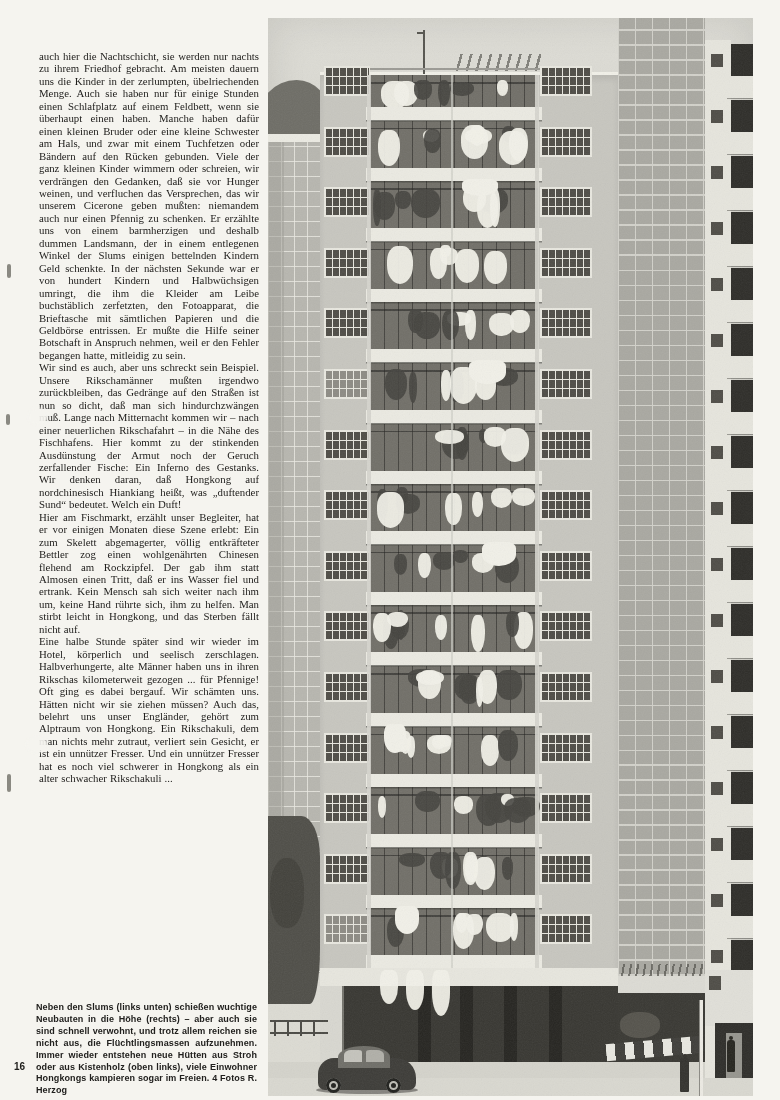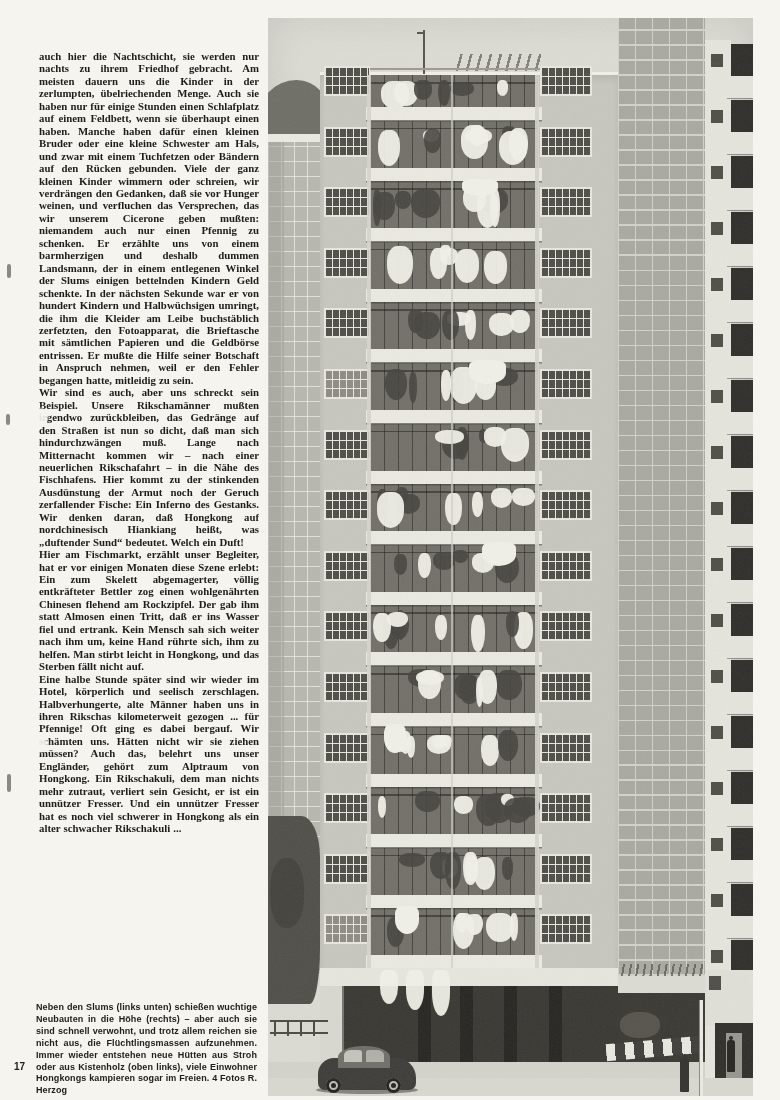--- a/index.html
+++ b/index.html
@@ -7,21 +7,21 @@
   .page{
     position:relative; width:780px; height:1100px;
     background:#f5f4ef; overflow:hidden;
     font-family:"Liberation Serif", serif;
   }
   
   .text-col{
     position:absolute; left:39px; top:50px; width:220px; height:948px;
     overflow:hidden;
     font-size:10.8px; line-height:12.45px; color:#1d1c1a;
-    text-align:justify; word-spacing:0.4px;font-weight:bold;
+    text-align:justify; word-spacing:0.4px;
   }
   .text-col p{margin:0; padding:0; text-indent:0;}
   
   .blob{position:absolute; background:#f5f4ef; border-radius:50%; filter:blur(1px); opacity:.92;}
   .blob.b1{left:28px; top:408px; width:20px; height:17px;}
   .blob.b2{left:26px; top:736px; width:22px; height:17px;}
   .margin-mark{position:absolute; width:4px; background:#6f6e67; border-radius:2px; opacity:.8;}
   
   .caption{
     position:absolute; left:36px; top:1002px; width:221px;
@@ -56,21 +56,21 @@
     </div>
 
   <div class="blob b1"></div>
   <div class="blob b2"></div>
 
   <div class="margin-mark" style="left:7px;top:264px;height:14px"></div>
   <div class="margin-mark" style="left:6px;top:414px;height:11px"></div>
   <div class="margin-mark" style="left:7px;top:774px;height:18px"></div>
 
   <div class="caption">Neben den Slums (links unten) schießen wuchtige Neubauten in die Höhe (rechts) – aber auch sie sind schnell verwohnt, und trotz allem reichen sie nicht aus, die Flüchtlingsmassen aufzunehmen. Immer wieder entstehen neue Hütten aus Stroh oder aus Kistenholz (oben links), viele Einwohner Hongkongs kampieren sogar im Freien. 4 Fotos R. Herzog</div>
-  <div class="folio">17</div>
+  <div class="folio">16</div>
 
   <div class="photo" id="photo" aria-label="Black-and-white photograph of a Hongkong resettlement high-rise: central balconies on every floor hung with drying laundry, flanked by casement-window bays; a mosaic-tiled tower with stacked balconies at right, hillside at left, open pilotis ground floor with a vintage car and pedestrians below">
       <div class="abs" style="left: -12px; top: 62px; width: 74px; height: 80px; background: rgb(110, 109, 102); border-radius: 55% 45% 0px 0px;"></div>
       <div class="abs" style="left: 0px; top: 122px; width: 52px; height: 862px; background: repeating-linear-gradient(90deg, rgba(235, 234, 227, 0.8) 0px, rgba(235, 234, 227, 0.8) 1px, transparent 1px, transparent 13px), repeating-linear-gradient(0deg, rgba(235, 234, 227, 0.8) 0px, rgba(235, 234, 227, 0.8) 1px, transparent 1px, transparent 15px) rgb(183, 182, 175);"></div>
       <div class="abs" style="left: 0px; top: 122px; width: 16px; height: 862px; background: rgb(160, 159, 152); opacity: 0.55;"></div>
       <div class="abs" style="left: 0px; top: 116px; width: 52px; height: 8px; background: rgb(235, 234, 226);"></div>
       <div class="abs" style="left: 52px; top: 54px; width: 298px; height: 914px; background: rgb(199, 198, 191); border-top: 3px solid rgb(241, 240, 232); box-shadow: rgba(0, 0, 0, 0.08) 0px 4px 6px inset;"></div>
       <div class="abs" style="left: 155px; top: 12px; width: 2px; height: 44px; background: rgb(85, 84, 78);"></div>
       <div class="abs" style="left: 149px; top: 14px; width: 8px; height: 2px; background: rgb(85, 84, 78);"></div>
       <div class="abs" style="left: 185px; top: 36px; width: 92px; height: 17px; background: repeating-linear-gradient(105deg, transparent 0px, transparent 7px, rgb(107, 106, 100) 7px, rgb(107, 106, 100) 9.5px); opacity: 0.8;"></div>

